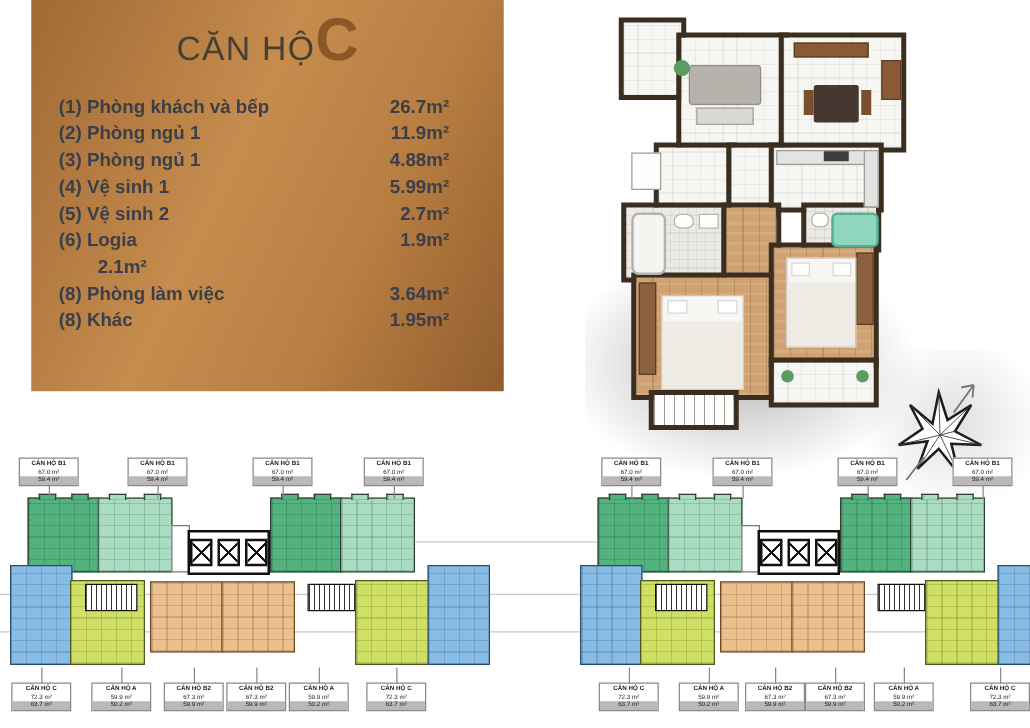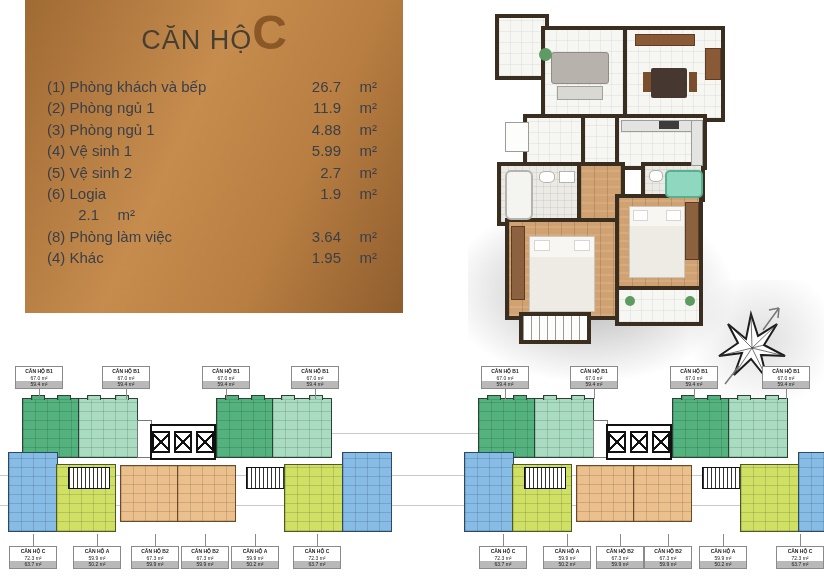--- a/index.html
+++ b/index.html
@@ -7,24 +7,24 @@
         font-family:"Liberation Sans",sans-serif;}
 
   
   .panel{position:absolute;left:25px;top:0;width:378px;height:313px;
          background:linear-gradient(115deg,#a06a34 0%,#c68c4e 42%,#b97f42 68%,#8f5d2e 100%);}
   .panel-title{display:flex;justify-content:center;align-items:baseline;gap:0;padding-top:14px;}
   .t-prefix{font-size:27px;color:#473f32;letter-spacing:1px;font-weight:500;}
   .t-letter{font-size:48px;line-height:.8;color:#8a5826;font-weight:bold;}
   .panel-sub{font-size:18.5px;color:#3d4452;text-align:center;margin-top:5px;}
   .room-list{margin-top:20px;padding:0 26px 0 22px;}
-  .room-row{display:flex;align-items:baseline;font-weight:normal;font-size:15px;color:#3a3f49;line-height:21.4px;}
+  .room-row{display:flex;align-items:baseline;font-weight:bold;font-size:15px;color:#3a3f49;line-height:21.4px;}
   .room-label{flex:1;}
   .room-area{width:52px;text-align:right;}
-  .room-unit{width:36px;text-align:right;}
+  .room-unit{width:36px;text-align:left;}
 
   
   .shadow1{position:absolute;left:468px;top:222px;width:272px;height:165px;
            background:radial-gradient(ellipse at 45% 42%,rgba(120,120,120,.55),rgba(120,120,120,0) 68%);}
   .shadow2{position:absolute;left:688px;top:280px;width:150px;height:130px;
            background:radial-gradient(ellipse at 50% 45%,rgba(150,150,150,.30),rgba(150,150,150,0) 70%);}
   .plan{position:absolute;left:493px;top:10px;width:234px;height:336px;}
   .rm{position:absolute;outline:4px solid #3a2e21;background:#f6f6f3;}
   .tile{background-color:#f6f6f3;background-image:
         repeating-linear-gradient(0deg,rgba(0,0,0,.05) 0 1px,transparent 1px 11px),
@@ -118,21 +118,21 @@
       <div class="room-row">
           <span class="room-area">2.1</span>
           <span class="room-unit">m²</span>
         </div>
       <div class="room-row">
           <span class="room-label">(8) Phòng làm việc</span>
           <span class="room-area">3.64</span>
           <span class="room-unit">m²</span>
         </div>
       <div class="room-row">
-          <span class="room-label">(4) Khác</span>
+          <span class="room-label">(8) Khác</span>
           <span class="room-area">1.95</span>
           <span class="room-unit">m²</span>
         </div>
     </div>
   </div>
 
   <div class="shadow1"></div>
   <div class="shadow2"></div>
 
   <div class="plan">

